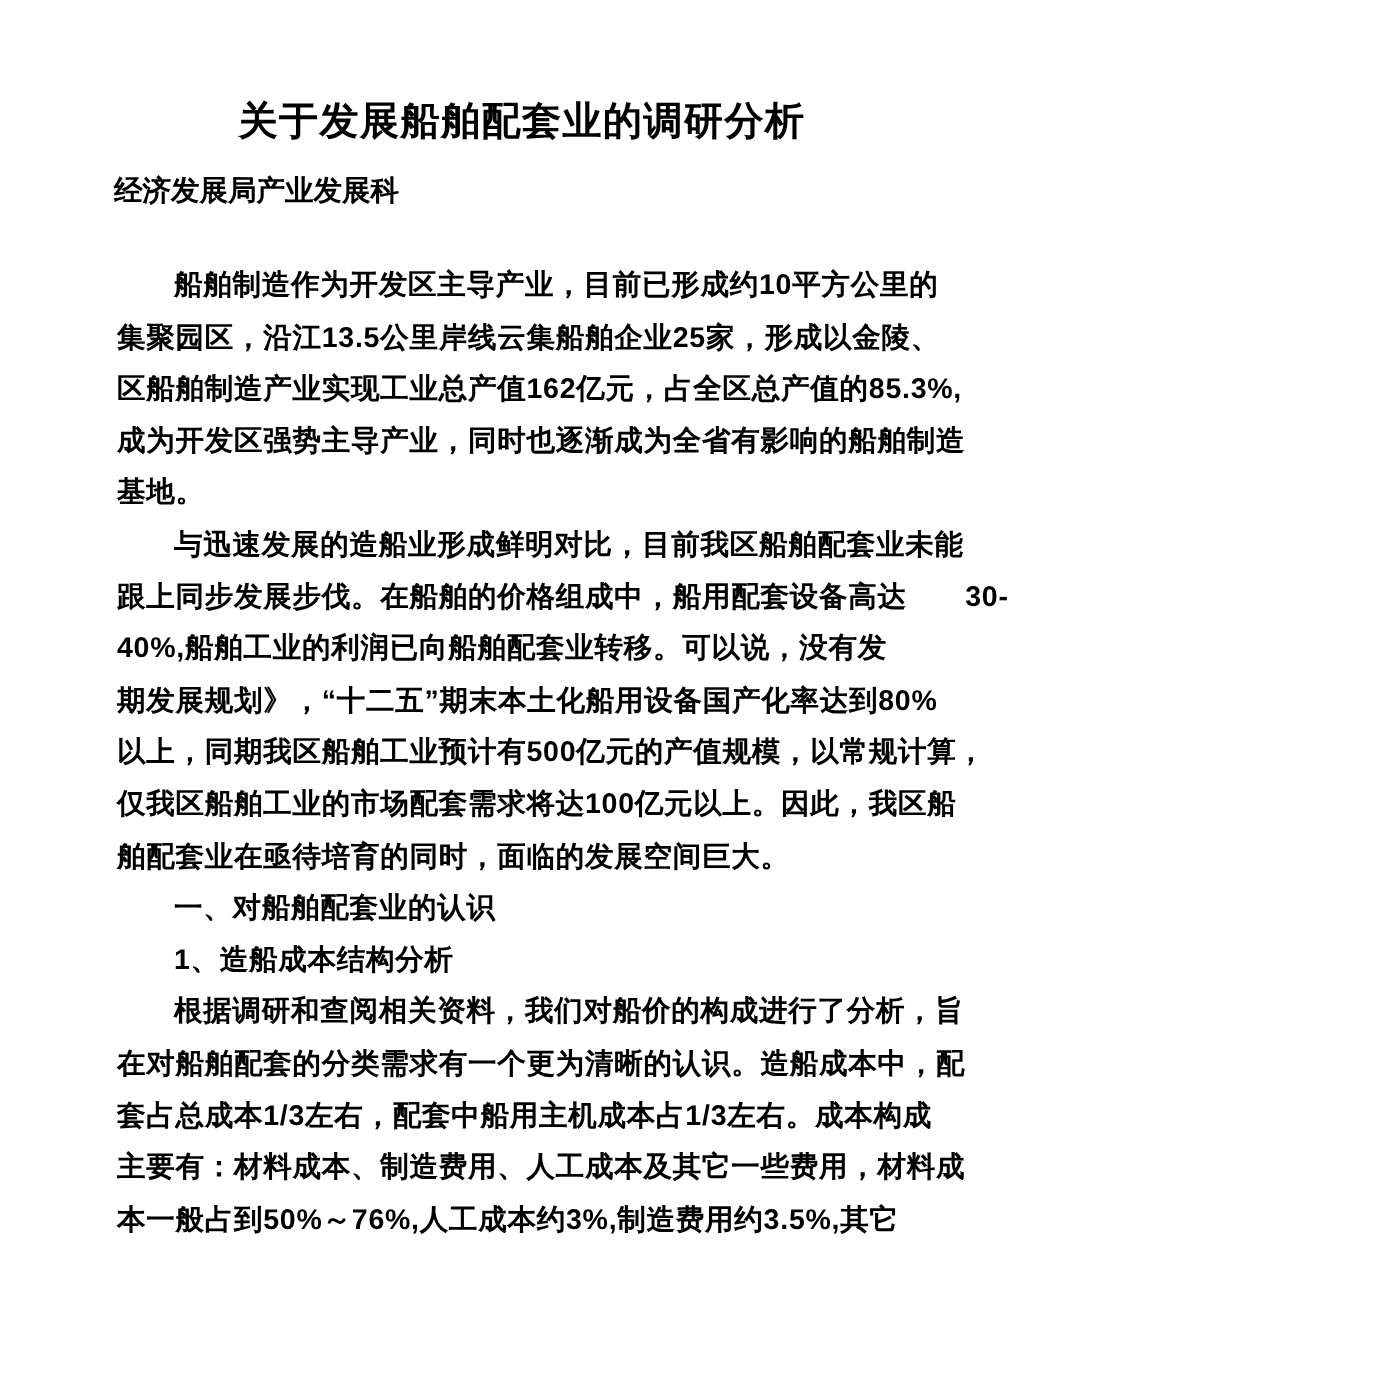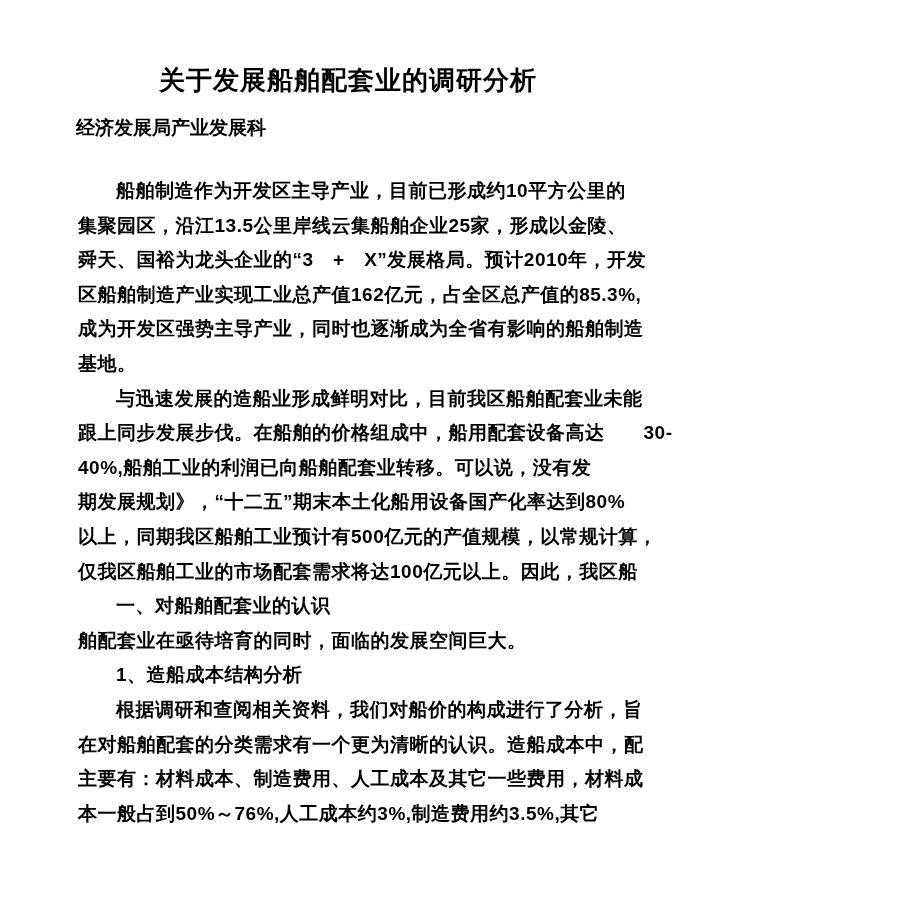--- a/index.html
+++ b/index.html
@@ -61,36 +61,36 @@
 <div class="page">
   <div class="content">
 
     <div class="doc-title">关于发展船舶配套业的调研分析</div>
     <div class="doc-subtitle">经济发展局产业发展科</div>
 
     <div class="doc-body">
 
       <div class="line indent">船舶制造作为开发区主导产业，目前已形成约10平方公里的</div>
       <div class="line">集聚园区，沿江13.5公里岸线云集船舶企业25家，形成以金陵、</div>
-      <div class="line">舜天、国裕为龙头企业的“3　+　X”发展格局。预计2010年，开发</div>
       <div class="line">区船舶制造产业实现工业总产值162亿元，占全区总产值的85.3%,</div>
       <div class="line">成为开发区强势主导产业，同时也逐渐成为全省有影响的船舶制造</div>
       <div class="line">基地。</div>
 
       <div class="line indent">与迅速发展的造船业形成鲜明对比，目前我区船舶配套业未能</div>
       <div class="line">跟上同步发展步伐。在船舶的价格组成中，船用配套设备高达　　30-</div>
       <div class="line">40%,船舶工业的利润已向船舶配套业转移。可以说，没有发</div>
       <div class="line">期发展规划》，“十二五”期末本土化船用设备国产化率达到80%</div>
       <div class="line">以上，同期我区船舶工业预计有500亿元的产值规模，以常规计算，</div>
       <div class="line">仅我区船舶工业的市场配套需求将达100亿元以上。因此，我区船</div>
+      <div class="line">舶配套业在亟待培育的同时，面临的发展空间巨大。</div>
+
       <div class="line indent heading">一、对船舶配套业的认识</div>
-
-      <div class="line">舶配套业在亟待培育的同时，面临的发展空间巨大。</div>
       <div class="line indent heading">1、造船成本结构分析</div>
 
       <div class="line indent">根据调研和查阅相关资料，我们对船价的构成进行了分析，旨</div>
       <div class="line">在对船舶配套的分类需求有一个更为清晰的认识。造船成本中，配</div>
+      <div class="line">套占总成本1/3左右，配套中船用主机成本占1/3左右。成本构成</div>
       <div class="line">主要有：材料成本、制造费用、人工成本及其它一些费用，材料成</div>
       <div class="line">本一般占到50%～76%,人工成本约3%,制造费用约3.5%,其它</div>
 
     </div>
   </div>
 </div>
 
 </body></html>

